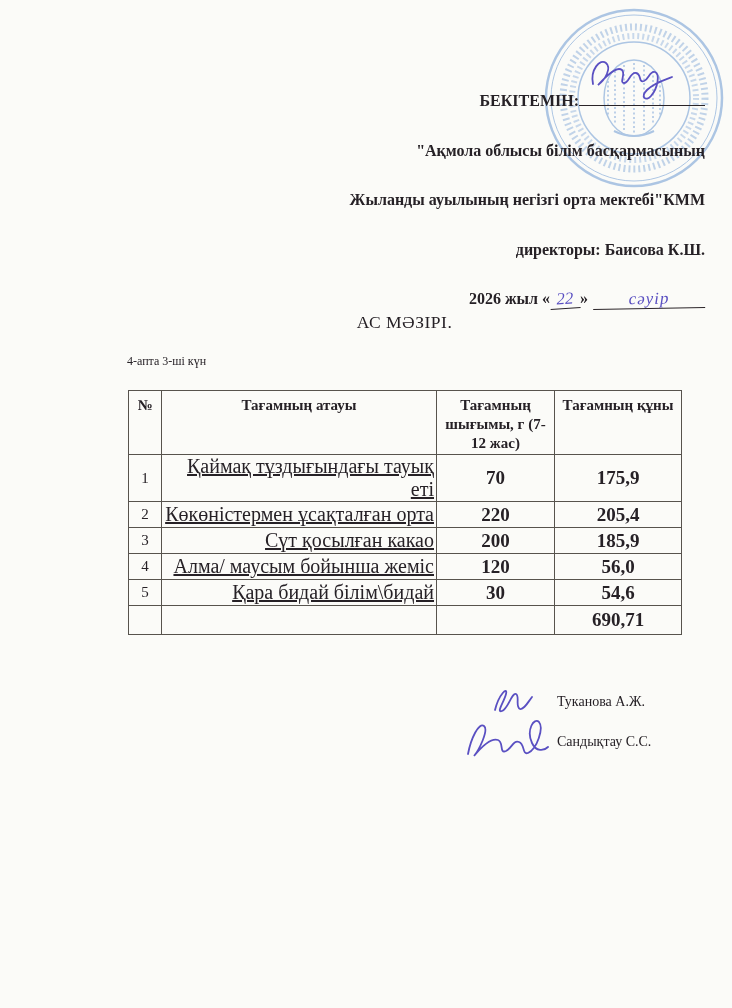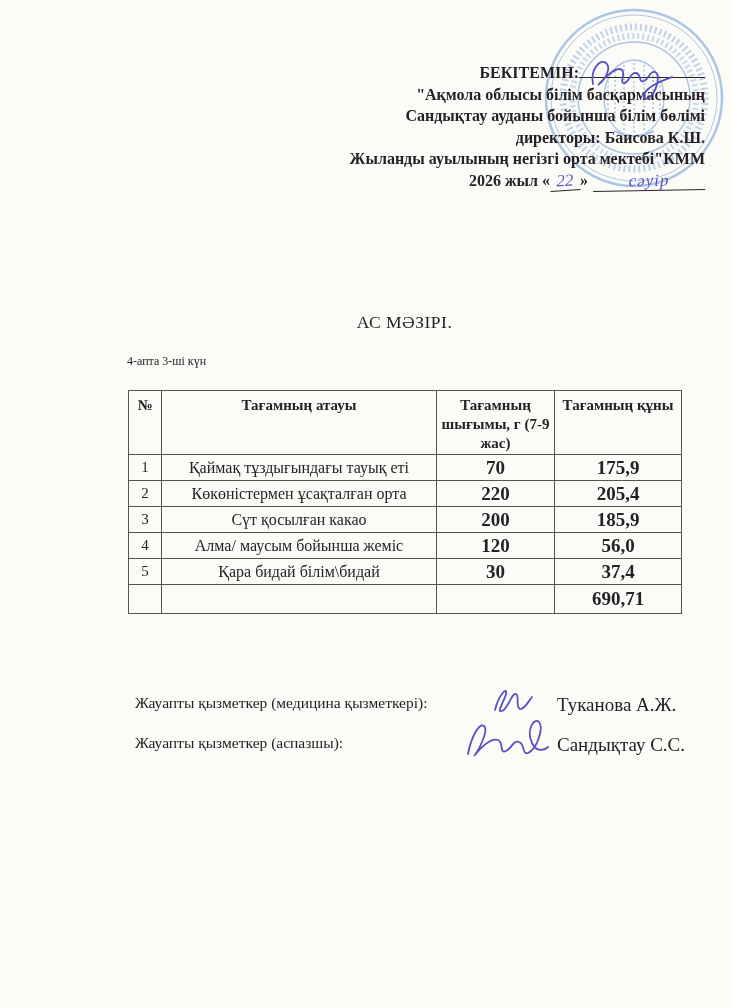--- a/index.html
+++ b/index.html
@@ -15,21 +15,21 @@
 
   
   .stamp{position:absolute;left:539px;top:3px;z-index:1;opacity:.55;}
 
   
   .approval{
     position:absolute;top:62px;right:27px;width:430px;
     text-align:right;font-weight:bold;font-size:16px;line-height:21.5px;
     z-index:2;white-space:nowrap;
   }
-  .approval .line{display:block;}
+  .approval .line{display:block;margin-top:28px;}
   .blank-sig-line{
     display:inline-block;width:126px;height:4px;
     border-bottom:1.5px solid #2a2428;vertical-align:baseline;
   }
   .day-slot{
     display:inline-block;width:30px;text-align:center;
     border-bottom:1.3px solid #2a2428;
     font-style:italic;font-weight:normal;font-size:17px;
     transform:rotate(-4deg);line-height:18px;
   }
@@ -57,27 +57,27 @@
   table.menu th,table.menu td{
     border:1px solid #57534d;
     overflow:hidden;
   }
   table.menu th{
     font-size:15px;font-weight:bold;text-align:center;vertical-align:top;
     padding:5px 3px 0 3px;height:58px;line-height:19px;
   }
   table.menu td{height:25px;padding:0 2px;}
   td.no-cell{text-align:center;font-size:15px;}
-  td.name-cell{text-align:center;padding-left:9px;font-size:16px;}
+  td.name-cell{text-align:right;padding-left:9px;font-size:20px;text-decoration:underline;}
   td.val-cell{text-align:center;font-weight:bold;font-size:19px;}
   tr.total-row td{height:28px;}
 
   
   .signoff-label{position:absolute;left:135px;font-size:15.5px;}
-  .signoff-name{position:absolute;left:557px;font-size:19px;}
+  .signoff-name{position:absolute;left:557px;font-size:14px;}
   .row1{top:694px;}
   .row2{top:734px;}
 
   .sig-svg{position:absolute;z-index:3;}
 </style>
 </head>
 <body>
 
 <div class="page">
 
@@ -98,23 +98,22 @@
         <line x1="69" y1="78" x2="69" y2="112"></line>
         <line x1="121" y1="78" x2="121" y2="112"></line>
       </g>
       <path d="M75,128 Q95,138 115,128" stroke-width="2"></path>
     </g>
   </svg>
 
   <div class="approval">
     <span class="line"><span>БЕКІТЕМІН:</span><span class="blank-sig-line"></span></span>
     <span class="line">"Ақмола облысы білім басқармасының</span>
-    <span class="line">Сандықтау ауданы бойынша білім бөлімі</span>
+    <span class="line">Жыланды ауылының негізгі орта мектебі"КММ</span>
     <span class="line">директоры: Баисова К.Ш.</span>
-    <span class="line">Жыланды ауылының негізгі орта мектебі"КММ</span>
     <span class="line"><span>2026 жыл «</span><span class="day-slot ink">22</span><span>»</span><span class="month-slot ink">сәуір</span></span>
   </div>
 
   <svg class="sig-svg" style="left:585px;top:50px" width="92" height="50" viewBox="0 0 92 50">
     <path d="M8,34 C5,20 15,8 21,13 C27,18 20,30 13,35 C23,24 32,16 37,20 C41,24 34,33 39,33 C44,33 45,22 51,23 C57,24 53,33 59,31 C64,29 65,20 70,22 C75,24 73,38 66,46 C61,52 55,47 62,40 C70,32 80,30 87,27" fill="none" stroke="#5a50c2" stroke-width="1.8" stroke-linecap="round"></path>
   </svg>
 
   <div class="doc-title">АС МӘЗІРІ.</div>
   <div class="doc-subtitle">4-апта 3-ші күн</div>
 
@@ -122,21 +121,21 @@
     <colgroup>
         <col style="width:33px">
         <col style="width:275px">
         <col style="width:118px">
         <col style="width:127px">
       </colgroup>
     <thead>
       <tr>
         <th>№</th>
         <th>Тағамның атауы</th>
-        <th>Тағамның шығымы, г (7-9 жас)</th>
+        <th>Тағамның шығымы, г (7-12 жас)</th>
         <th>Тағамның құны</th>
       </tr>
     </thead>
     <tbody>
       <tr>
         <td class="no-cell">1</td>
         <td class="name-cell">Қаймақ тұздығындағы тауық еті</td>
         <td class="val-cell">70</td>
         <td class="val-cell">175,9</td>
       </tr>
@@ -155,34 +154,32 @@
       <tr>
         <td class="no-cell">4</td>
         <td class="name-cell">Алма/ маусым бойынша жеміс</td>
         <td class="val-cell">120</td>
         <td class="val-cell">56,0</td>
       </tr>
       <tr>
         <td class="no-cell">5</td>
         <td class="name-cell">Қара бидай білім\бидай</td>
         <td class="val-cell">30</td>
-        <td class="val-cell">37,4</td>
+        <td class="val-cell">54,6</td>
       </tr>
       <tr class="total-row">
         <td class="no-cell"></td>
         <td class="name-cell"></td>
         <td class="val-cell"></td>
         <td class="val-cell">690,71</td>
       </tr>
     </tbody>
   </table>
 
-  <div class="signoff-label row1">Жауапты қызметкер (медицина қызметкері):</div>
   <div class="signoff-name row1">Туканова А.Ж.</div>
-  <div class="signoff-label row2">Жауапты қызметкер (аспазшы):</div>
   <div class="signoff-name row2">Сандықтау С.С.</div>
 
   <svg class="sig-svg" style="left:487px;top:682px" width="50" height="36" viewBox="0 0 50 36">
     <path d="M8,28 C12,12 21,4 19,12 C17,20 9,31 15,29 C21,27 25,10 29,12 C33,14 28,25 33,27 C37,28 41,20 45,15" fill="none" stroke="#5a50c2" stroke-width="1.8" stroke-linecap="round"></path>
   </svg>
 
   <svg class="sig-svg" style="left:461px;top:714px" width="90" height="46" viewBox="0 0 90 46">
     <path d="M7,40 C10,24 18,8 23,12 C28,16 18,36 13,42 C22,31 31,24 37,26 C43,28 38,40 45,37 C51,34 52,26 58,28 C64,30 61,41 67,39 C76,35 83,14 78,8 C73,3 65,16 71,29 C75,38 83,37 87,33" fill="none" stroke="#5a50c2" stroke-width="1.8" stroke-linecap="round"></path>
   </svg>
 

